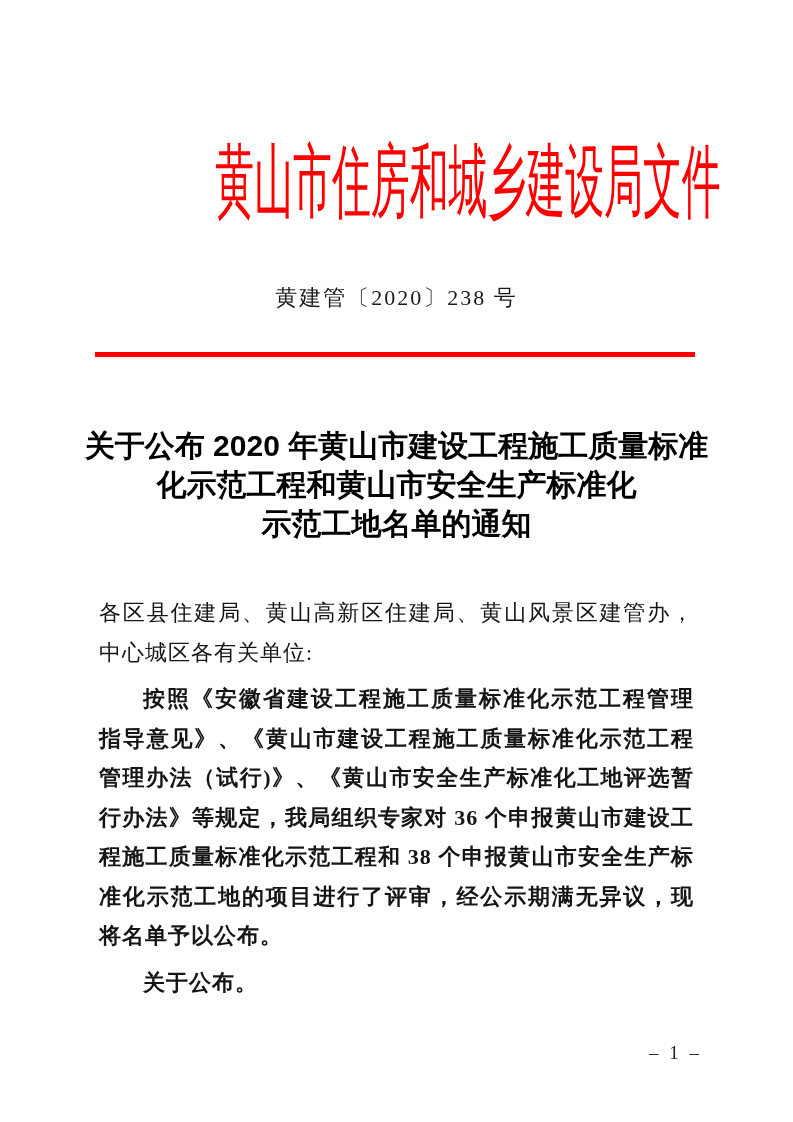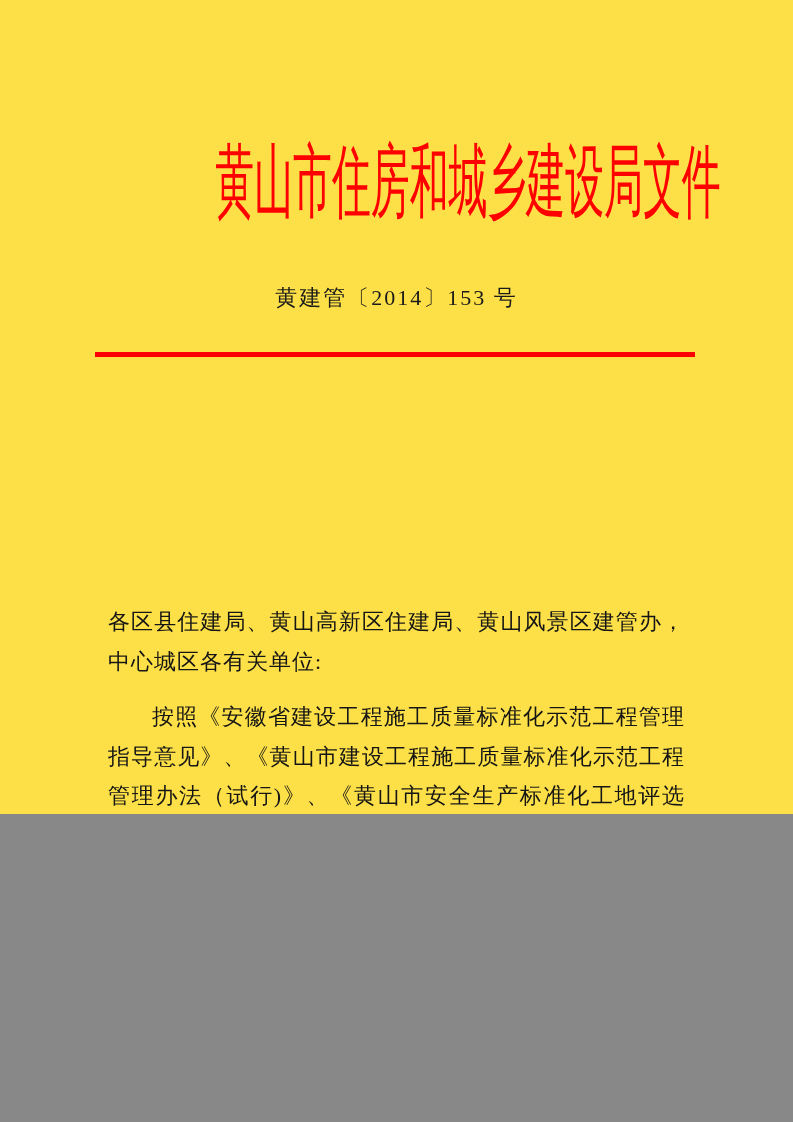--- a/index.html
+++ b/index.html
@@ -1,21 +1,21 @@
 <!DOCTYPE html>
 <html><head>
 <meta charset="utf-8">
 <style>
   html, body { margin: 0; padding: 0; background: #888; }
   .page {
     position: relative;
     width: 793px;
-    height: 814px;
+    height: 1122px;
     margin: 0 auto;
-    background: #fde047;
+    background: #ffffff;
     font-family: "Liberation Serif", serif;
     color: #1a1a1a;
     overflow: hidden;
   }
 
   
   .letterhead {
     position: absolute;
     top: 138px;
     left: 0;
@@ -74,22 +74,22 @@
     position: absolute;
     top: 586px;
     left: 92px;
     width: 609px;
     font-size: 22px;
     line-height: 39.5px;
     letter-spacing: 1px;
     text-align: justify;
     color: #151515;
   }
-  .body-text p { margin: 16px; }
-  .indent { text-indent: 44px; }
+  .body-text p { margin: 7px; }
+  .indent { text-indent: 44px; font-weight: bold; }
   .attachment-line { text-indent: 44px; margin-top: 40px !important; }
 
   
   .footer-page {
     position: absolute;
     top: 1042px;
     right: 91px;
     font-size: 19px;
     line-height: 22px;
     letter-spacing: 3px;
@@ -98,24 +98,29 @@
 </style>
 </head>
 <body>
 
 <div class="page">
 
   <div class="letterhead">
     <span class="letterhead-inner" style="color: rgb(255, 0, 0);">黄山市住房和城乡建设局文件</span>
   </div>
 
-  <div class="doc-number">黄建管〔2014〕153 号</div>
+  <div class="doc-number">黄建管〔2020〕238 号</div>
 
   <div class="red-divider" style="background-color: rgb(255, 0, 0);"></div>
 
+  <div class="notice-title">
+    <div>关于公布 2020 年黄山市建设工程施工质量标准</div>
+    <div>化示范工程和黄山市安全生产标准化</div>
+    <div>示范工地名单的通知</div>
+  </div>
 
   <div class="body-text">
     <p>各区县住建局、黄山高新区住建局、黄山风景区建管办，中心城区各有关单位:</p>
     <p class="indent">按照《安徽省建设工程施工质量标准化示范工程管理指导意见》、《黄山市建设工程施工质量标准化示范工程管理办法（试行)》、《黄山市安全生产标准化工地评选暂行办法》等规定，我局组织专家对 36 个申报黄山市建设工程施工质量标准化示范工程和 38 个申报黄山市安全生产标准化示范工地的项目进行了评审，经公示期满无异议，现将名单予以公布。</p>
     <p class="indent">关于公布。</p>
   </div>
 
   <div class="footer-page">– 1 –</div>
 
 </div>

